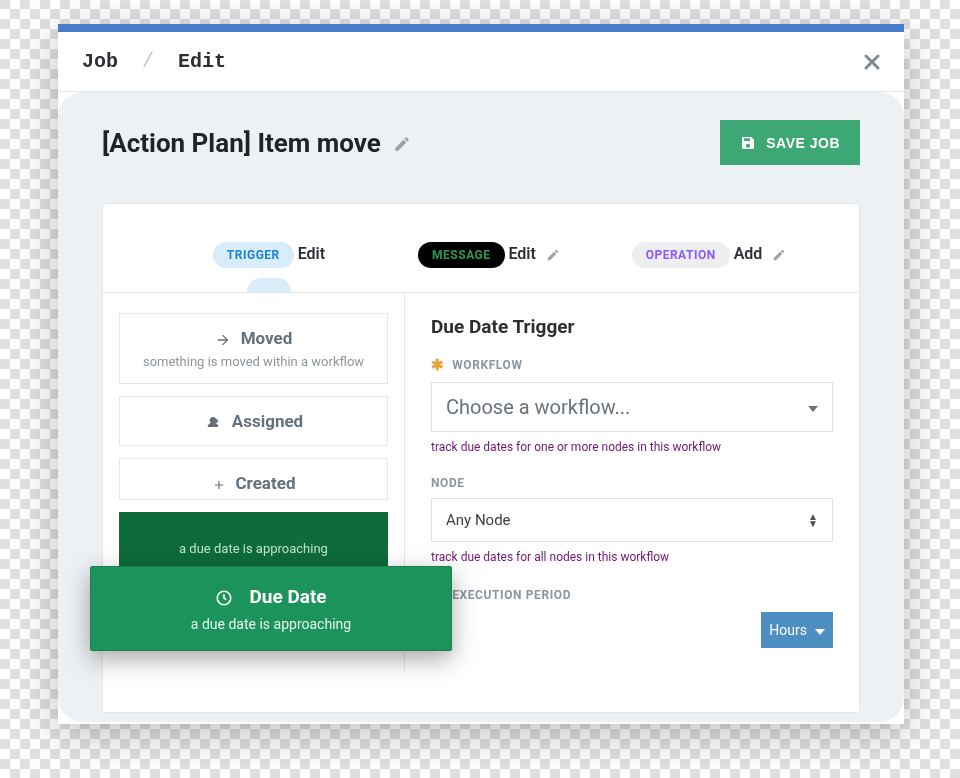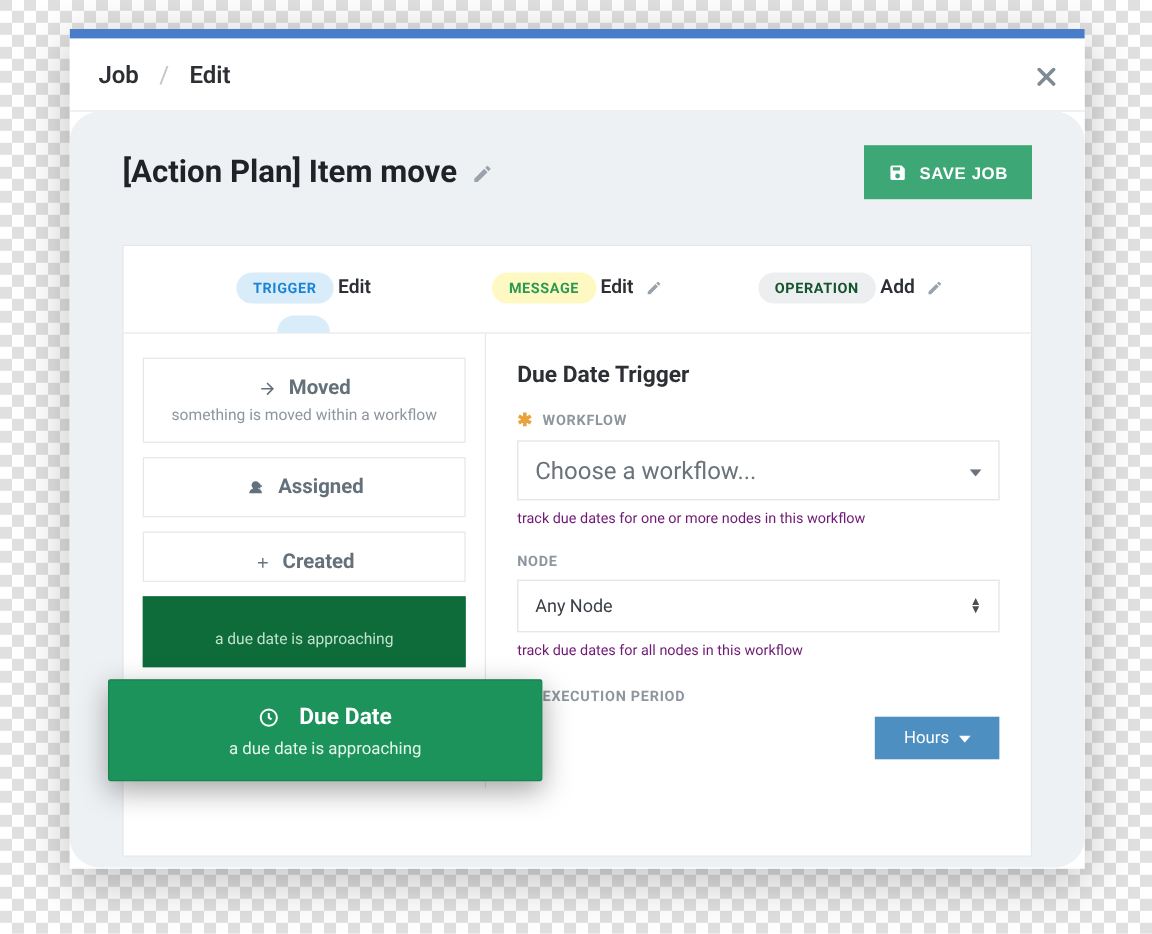--- a/index.html
+++ b/index.html
@@ -22,20 +22,21 @@
   overflow: hidden;
 }
 .topbar {
   height: 8px;
   background: #4a7dc9;
 }
 .header {
   display: flex;
   padding: 18px 24px;
   border-bottom: 1px solid #e5e7ea;
+  font-family: Liberation Mono, monospace;
 }
 .breadcrumb {
   font-size: 20px;
   font-weight: 600;
   color: #2c2f33;
 }
 .breadcrumb .sep { margin: 0 12px; color: #c0c4c8; font-weight: 400; }
 .close-icon {
   margin-left: auto;
   color: #7f8a94;
@@ -80,38 +81,38 @@
 .panel {
   margin-top: 38px;
   background: #fff;
   border: 1px solid #e5e7ea;
   border-radius: 2px;
   height: 510px;
   overflow: hidden;
 }
 .stage-row {
   display: flex;
-  justify-content: space-between;
-  padding: 10px 40px 0 40px;
+  justify-content: flex-end;
+  padding: 26px 40px 0 40px;
 }
 .stage {
   text-align: center;
   width: 220px;
 }
 .pill {
   display: inline-block;
   padding: 6px 14px;
   border-radius: 14px;
   font-size: 12px;
   font-weight: 700;
   letter-spacing: 0.5px;
 }
 .pill-trigger { background: #d8ecfa; color: #1a85d6; }
-.pill-message { background: #fef9c3; color: #2a9a52; }
-.pill-operation { background: #eceef0; color: #14532d; }
+.pill-message { background: #000000; color: #2a9a52; }
+.pill-operation { background: #eceef0; color: #8b5cf6; }
 .stage-action {
   margin-top: 14px;
   font-size: 16px;
   font-weight: 600;
   color: #2c2f33;
   display: inline-flex;
   align-items: center;
   gap: 10px;
   cursor: pointer;
 }
@@ -219,21 +220,21 @@
 .helper {
   font-size: 12px;
   color: #701a75;
   margin-top: 8px;
   margin-bottom: 22px;
 }
 .hours-btn {
   float: right;
   background: #4c8fc0;
   color: #fff;
-  padding: 10px 24px;
+  padding: 10px 8px;
   font-size: 14px;
   display: inline-flex;
   align-items: center;
   gap: 8px;
   cursor: pointer;
 }
 
 .floating-card {
   position: absolute;
   left: 90px;

